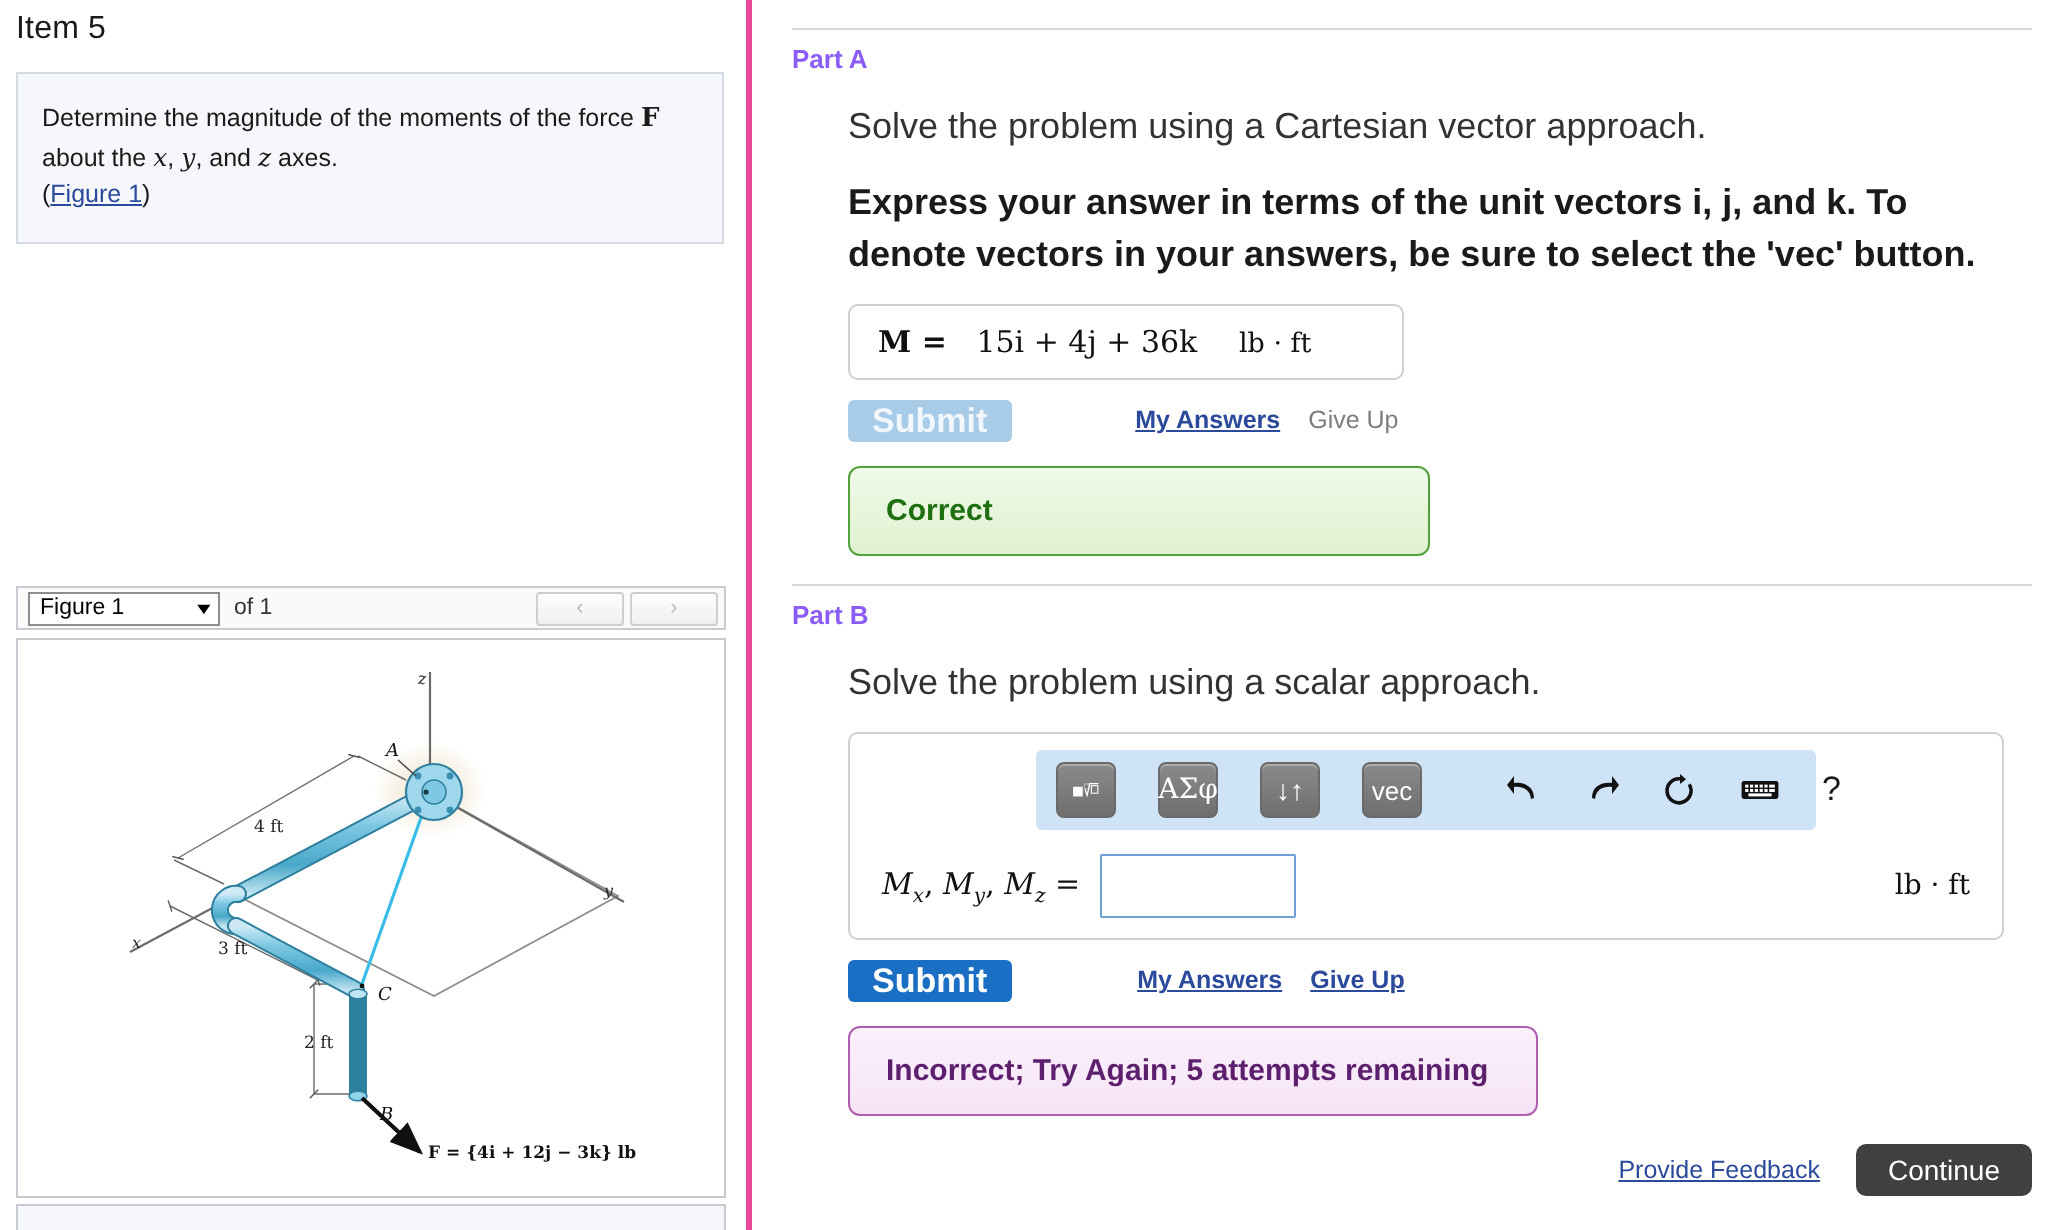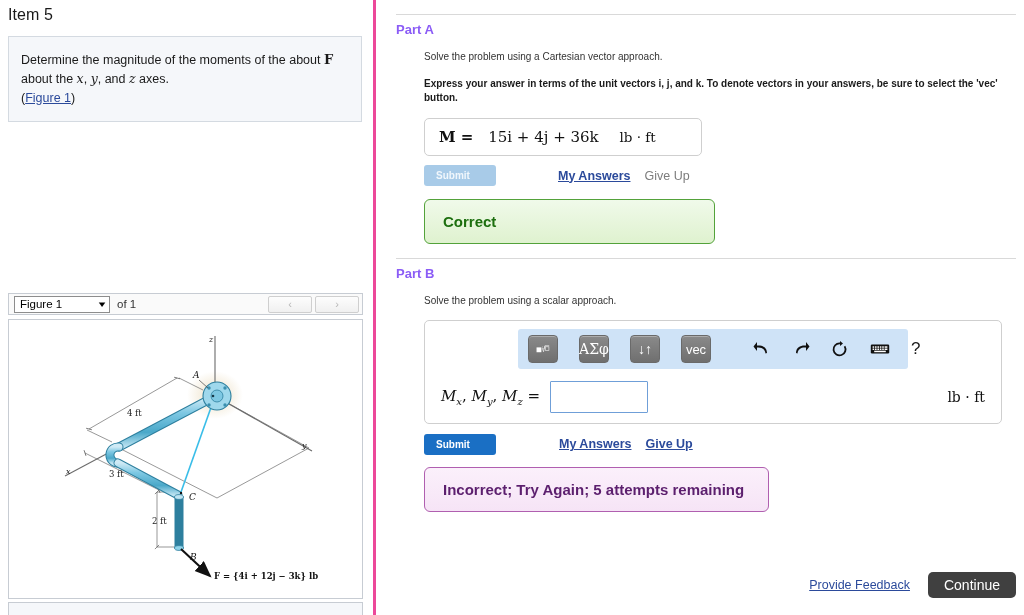--- a/index.html
+++ b/index.html
@@ -118,21 +118,21 @@
     height: 0;
   }
   .part-head {
     font-size: 13px;
     font-weight: bold;
     color: #8b5cf6;
     margin: 7px 0 0 0;
   }
   .part-body { padding-left: 28px; }
   .prompt {
-    font-size: 10px;
+    font-size: 18px;
     color: #333;
     margin: 13px 0 0 0;
     line-height: 1.45;
   }
   .prompt.bold { font-weight: bold; color: #1a1a1a; margin-top: 12px; }
 
   .answer-box {
     margin-top: 12px;
     border: 1px solid #cfcfcf;
     border-radius: 5px;
@@ -157,27 +157,27 @@
     display: flex;
     align-items: center;
     height: 22px;
   }
   .btn {
     height: 21px;
     min-width: 72px;
     border: none;
     border-radius: 3px;
     font-family: "Liberation Sans", sans-serif;
-    font-size: 10px;
+    font-size: 17px;
     font-weight: bold;
     color: #ffffff;
     cursor: pointer;
     padding: 0 12px;
     line-height: 21px;
-    text-align: left;
+    text-align: right;
   }
   .btn-disabled { background: #a8cbe8; color: #f1f7fc; cursor: default; }
   .btn-active { background: #1a6fc4; color: #ffffff; }
   .link {
     color: #2b4a9b;
     text-decoration: underline;
     font-size: 12.5px;
     font-weight: bold;
     cursor: pointer;
   }
@@ -308,21 +308,21 @@
 </head>
 <body>
 
 <div class="page">
 
   <div class="left-panel">
 
     <div class="item-title">Item 5</div>
 
     <div class="question-box">
-      <span>Determine the magnitude of the moments of the about </span><span class="mbold">F</span><br>
+      <span>Determine the magnitude of the moments of the force </span><span class="mbold">F</span><br>
       <span>about the </span><span class="mvar">x</span><span>, </span><span class="mvar">y</span><span>, and </span><span class="mvar">z</span><span> axes.</span><br>
       <span>(</span><span class="figlink">Figure 1</span><span>)</span>
     </div>
 
     <div class="figure-bar">
       <div class="fig-select">
         <span>Figure 1</span>
         <span class="caret">▼</span>
       </div>
       <span class="fig-of">of 1</span>

